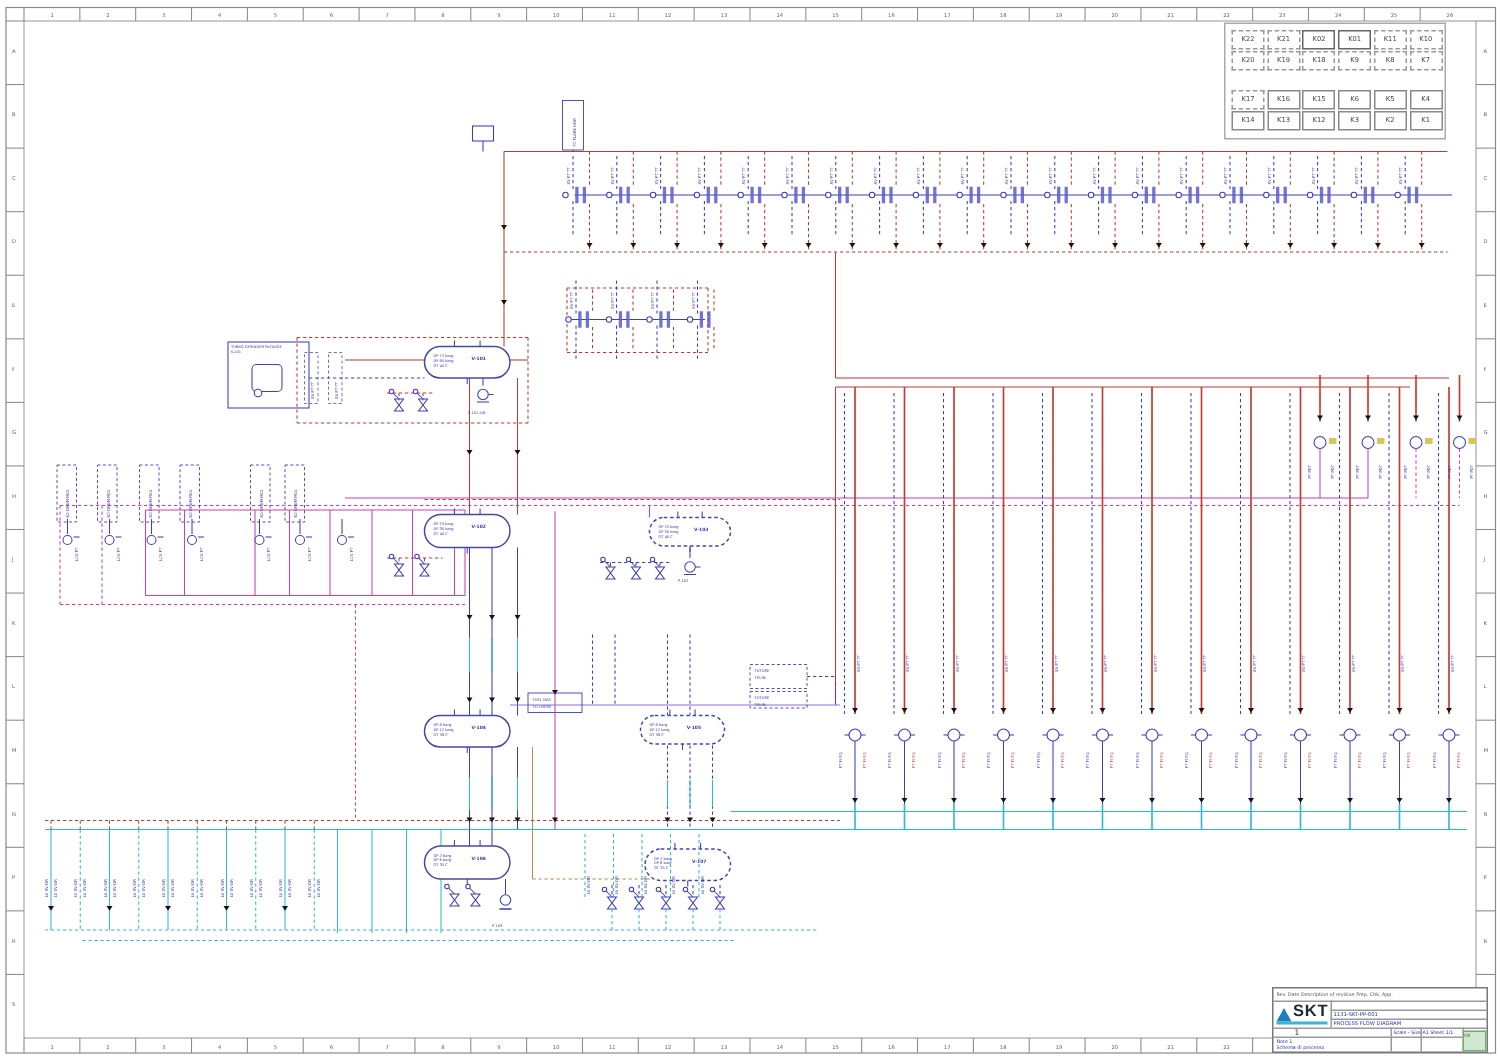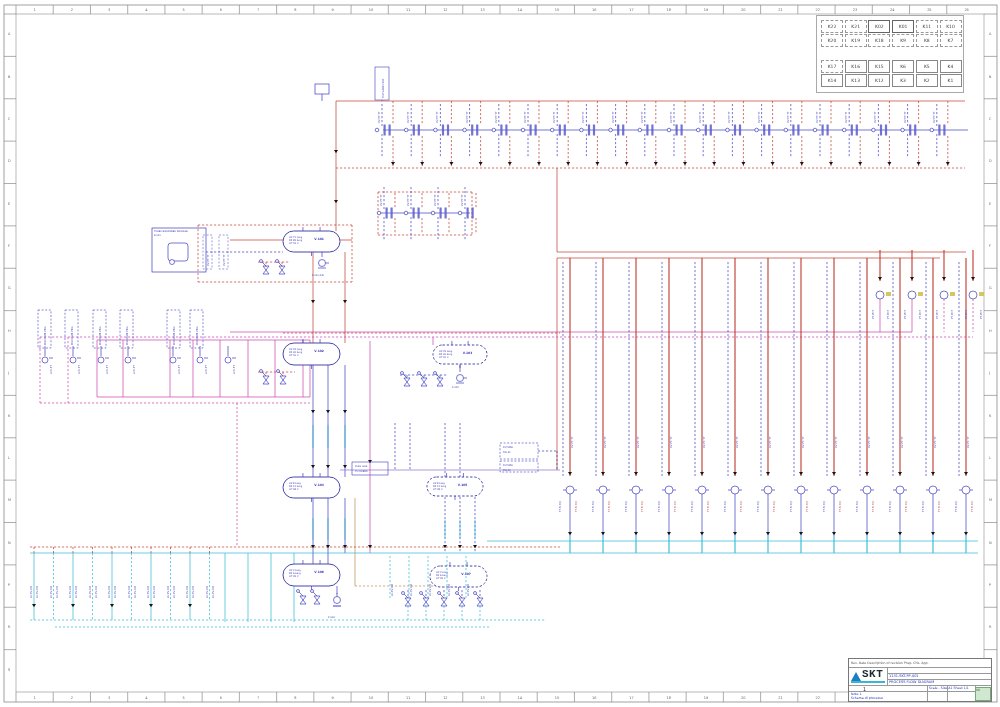--- a/index.html
+++ b/index.html
@@ -15,21 +15,21 @@
   .kcell.s{border:0.6px solid #888;}
   .kcell.b{border:1.1px solid #666;}
   
   #titleblock{position:absolute;left:848px;top:658px;width:142px;height:42px;
               border:0.8px solid #777;background:#fff;font-size:3.2px;color:#555;}
   .tb-line{position:absolute;background:#999;}
   .tb-cell{position:absolute;overflow:hidden;white-space:nowrap;}
   .tb-blue{color:#2233bb;}
   #skt-logo{position:absolute;left:2px;top:9px;width:36px;height:16px;}
   #skt-text{position:absolute;left:11px;top:0px;font-size:11px;font-weight:bold;
-            color:#1b2a33;letter-spacing:0.5px;font-family:Liberation Mono, monospace;}
+            color:#1b2a33;letter-spacing:0.5px;font-family:Liberation Sans, sans-serif;}
   #skt-tri{position:absolute;left:0px;top:4px;width:0;height:0;
            border-left:5px solid transparent;border-right:5px solid transparent;
            border-bottom:9px solid #1d7fc0;}
   #skt-bar{position:absolute;left:0px;top:13px;width:34px;height:2px;background:#35b8d8;}
   #stamp{position:absolute;left:126px;top:28px;width:14px;height:12px;
          background:#cfe8cf;border:0.5px solid #7aa87a;font-size:3px;color:#467046;
          overflow:hidden;}
 </style>
 </head>
 <body>

